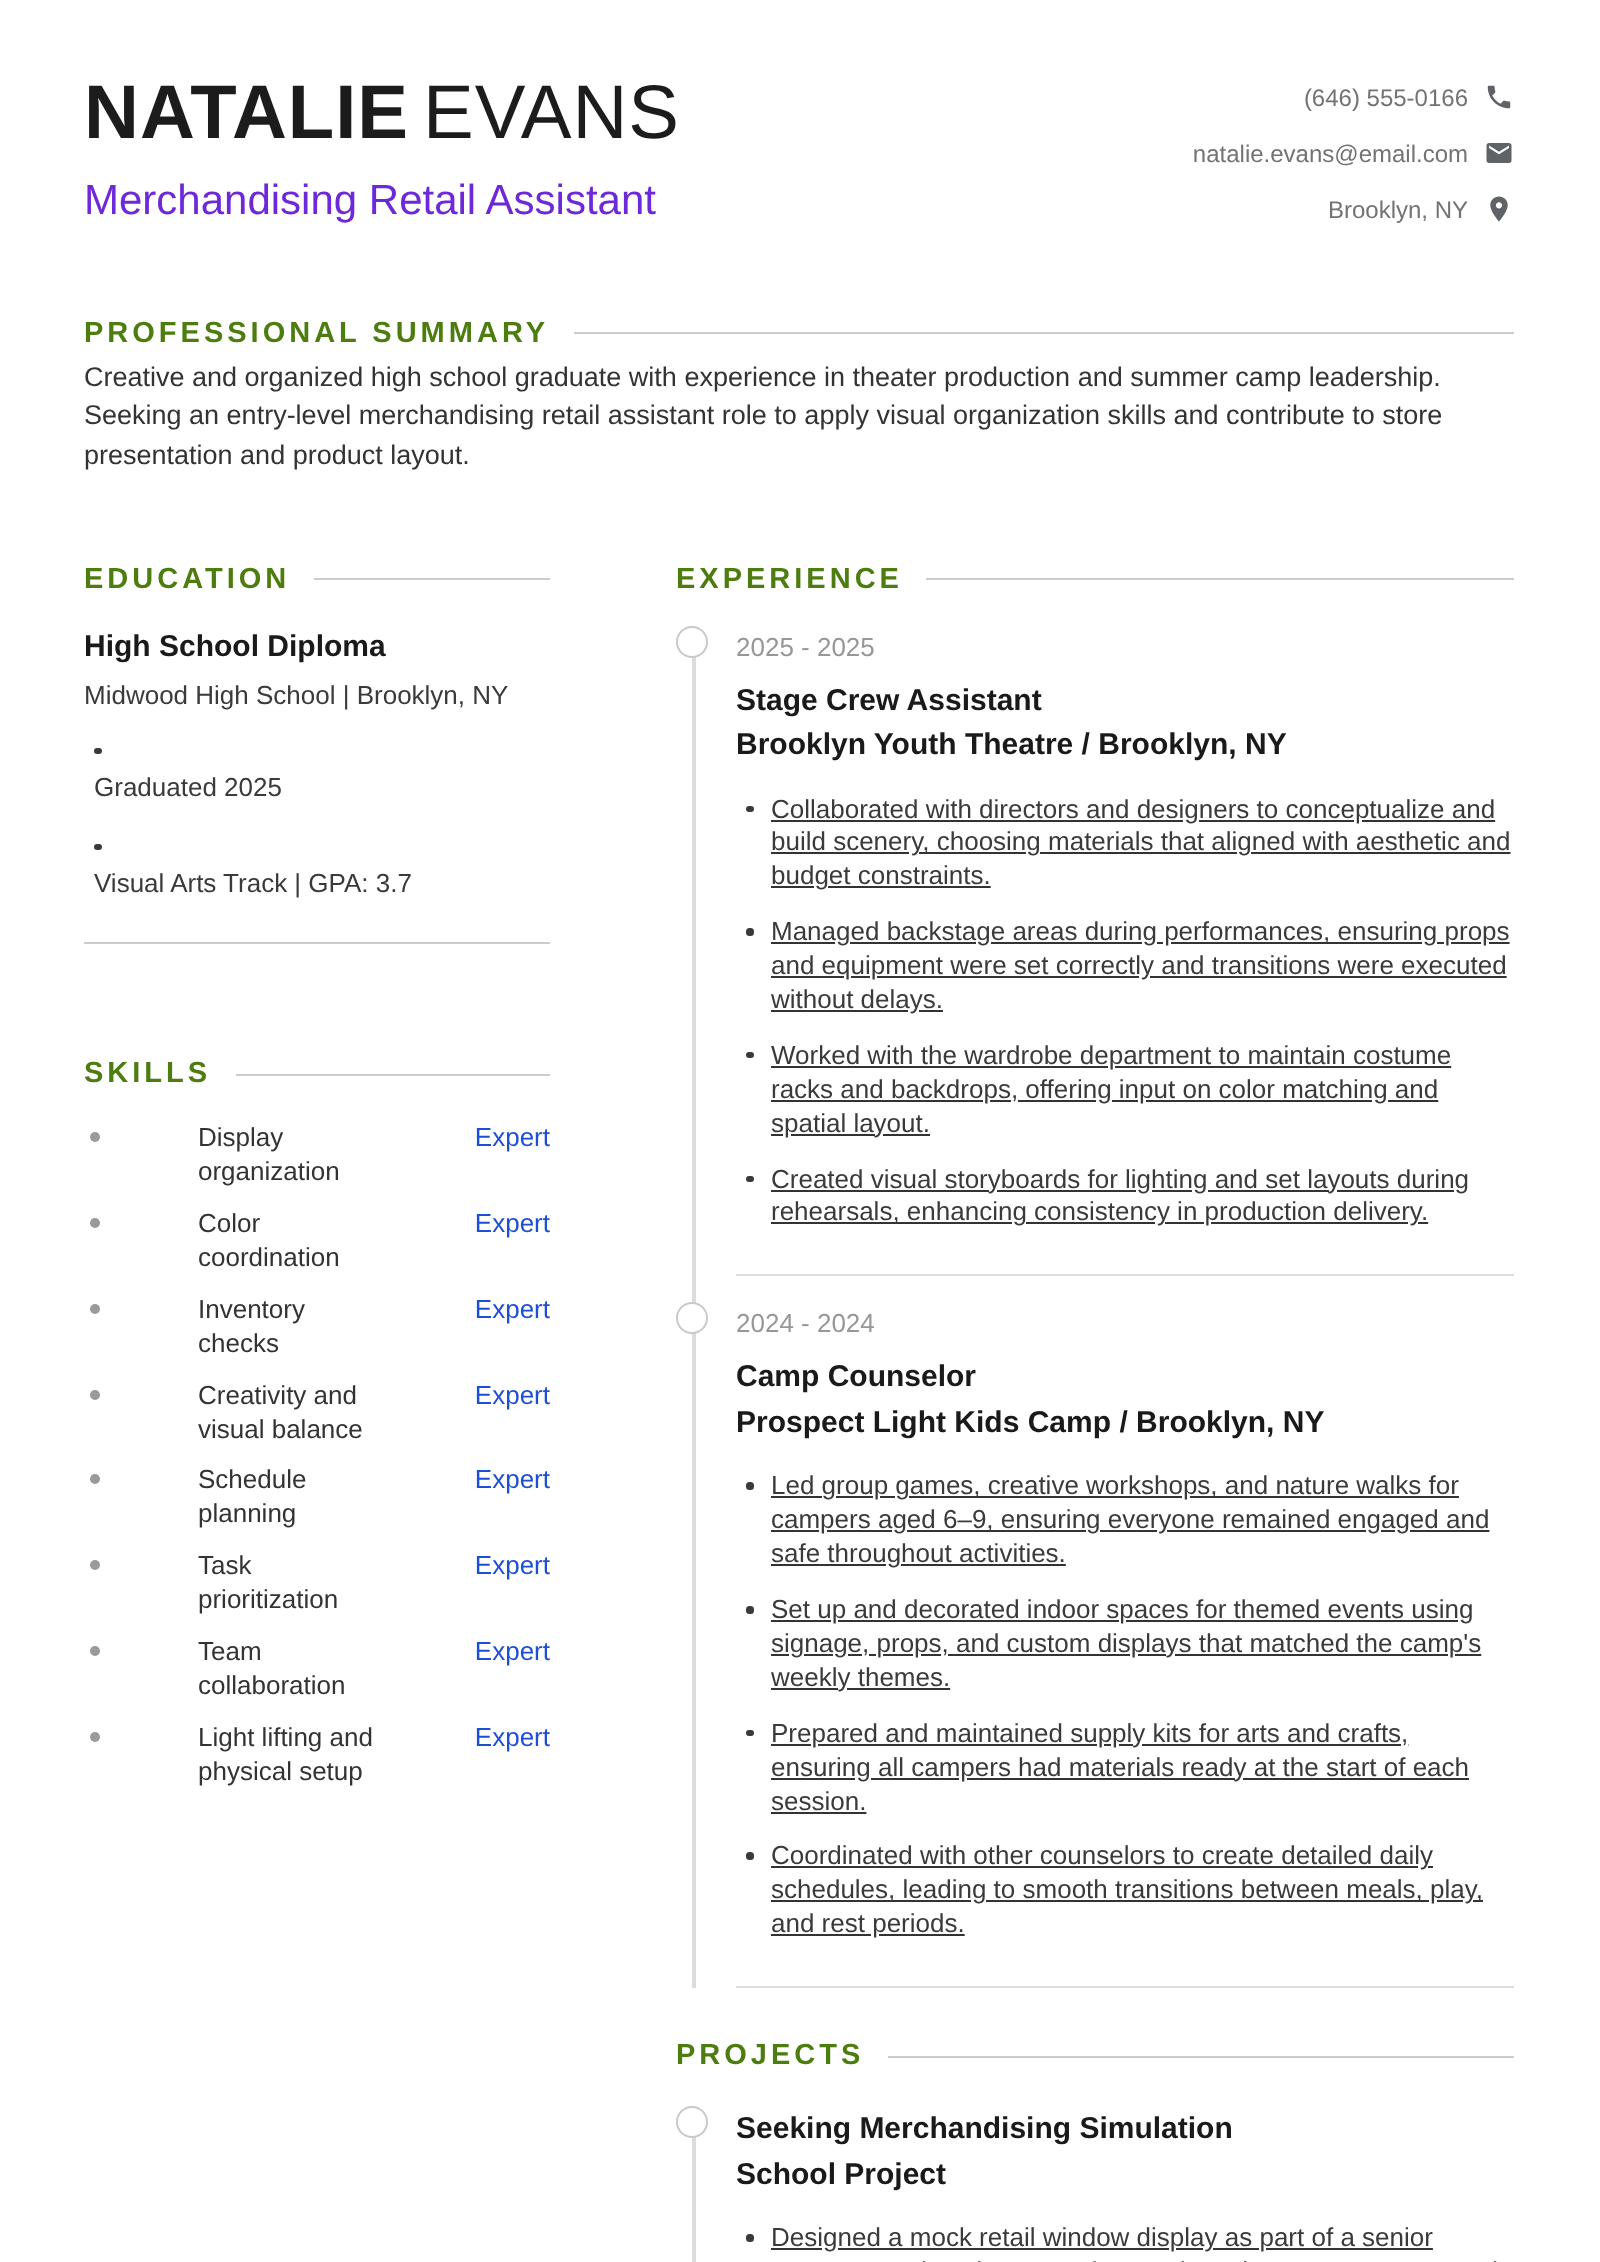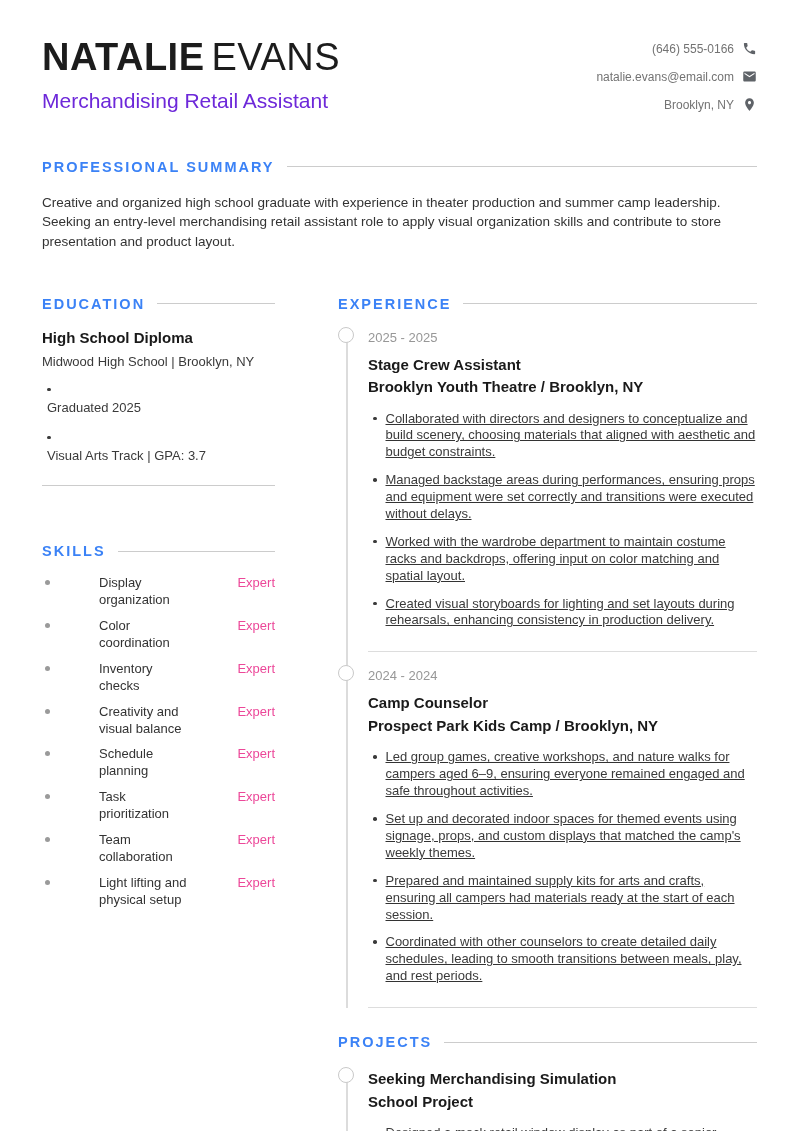--- a/index.html
+++ b/index.html
@@ -17,26 +17,26 @@
   .name .first { font-weight:700; }
   .name .last  { font-weight:400; margin-left:7px; }
   .job-title { margin-top:11px; font-size:21px; font-weight:400; color:#6d28d9; }
   .contact { display:flex; flex-direction:column; align-items:flex-end; gap:13px; padding-top:3px; }
   .contact-row { display:flex; align-items:flex-end; gap:8px; font-size:12px; color:#737373; }
   .cicon { width:15px; height:15px; flex:none; display:block; }
   .cicon svg { width:15px; height:15px; display:block; fill:#5f6368; }
 
   
   .section-heading { display:flex; align-items:center; gap:12px; }
-  .section-heading .txt { font-size:14.5px; font-weight:700; letter-spacing:2px; color:#3b82f6; white-space:nowrap; }
+  .section-heading .txt { font-size:14.5px; font-weight:700; letter-spacing:2px; color:#4d7c0f; white-space:nowrap; }
   .section-heading .rule { flex:1; height:1px; background:#cccccc; }
 
   
   .summary { margin-bottom:44px; }
-  .summary .body { margin-top:18px; font-size:13.5px; line-height:1.45; color:#333333; max-width:716px; }
+  .summary .body { margin-top:4px; font-size:13.5px; line-height:1.45; color:#333333; max-width:716px; }
 
   
   .columns { display:flex; gap:63px; align-items:flex-start; }
   .col-left  { width:233px; flex:none; }
   .col-right { flex:1; min-width:0; }
 
   
   .education .degree { margin-top:17px; font-size:15px; font-weight:700; color:#1a1a1a; }
   .education .school { margin-top:8px; font-size:13px; color:#3a3a3a; }
   .edu-bullets { margin-top:13px; }
@@ -47,21 +47,21 @@
   .b-row:last-child { margin-bottom:0; }
   .b-dot { flex:none; width:3.5px; height:3.5px; border-radius:50%; background:#3a3a3a; margin-top:6px; }
   .edu-bullets .b-row { margin-bottom:13px;flex-direction:column; }
 
   
   .skills { margin-top:57px; }
   .skill-list { margin-top:16px; }
   .skill-row { display:flex; align-items:flex-start; margin-bottom:9px; font-size:13px; line-height:1.3;gap:37px; }
   .skill-dot { flex:none; width:5px; height:5px; border-radius:50%; background:#9a9a9a; margin:5px 12px 0 3px; }
   .skill-name { flex:1; color:#333333; padding-right:8px; }
-  .skill-level { color:#ec4899; white-space:nowrap; }
+  .skill-level { color:#1d4ed8; white-space:nowrap; }
 
   
   .timeline { position:relative; margin-top:2px; }
   .timeline::before { content:""; position:absolute; left:8px; top:16px; bottom:0; width:1.5px; background:#dcdcdc; }
   .t-entry { position:relative; padding:16px 0 22px 30px; }
   .t-circle { position:absolute; left:0; width:16px; height:16px; border:1.5px solid #c9c9c9; border-radius:50%; background:#ffffff; z-index:1; }
   .t-entry .t-circle { top:13px; }
   .t-dates { font-size:13px; color:#979797; margin-bottom:9px; }
   .t-role, .t-org { font-size:15px; font-weight:700; color:#1a1a1a; line-height:1.5; }
   .t-bullets { margin-top:12px;text-decoration:underline; }
@@ -224,21 +224,21 @@
                 </div>
             </div>
           </div>
 
           <div class="t-divider"></div>
 
           <div class="t-entry">
             <span class="t-circle"></span>
             <div class="t-dates">2024 - 2024</div>
             <div class="t-role">Camp Counselor</div>
-            <div class="t-org">Prospect Park Kids Camp / Brooklyn, NY</div>
+            <div class="t-org">Prospect Light Kids Camp / Brooklyn, NY</div>
             <div class="t-bullets">
               <div class="b-row">
                   <span class="b-dot"></span>
                   <span>Led group games, creative workshops, and nature walks for campers aged 6–9, ensuring everyone remained engaged and safe throughout activities.</span>
                 </div>
               <div class="b-row">
                   <span class="b-dot"></span>
                   <span>Set up and decorated indoor spaces for themed events using signage, props, and custom displays that matched the camp's weekly themes.</span>
                 </div>
               <div class="b-row">

